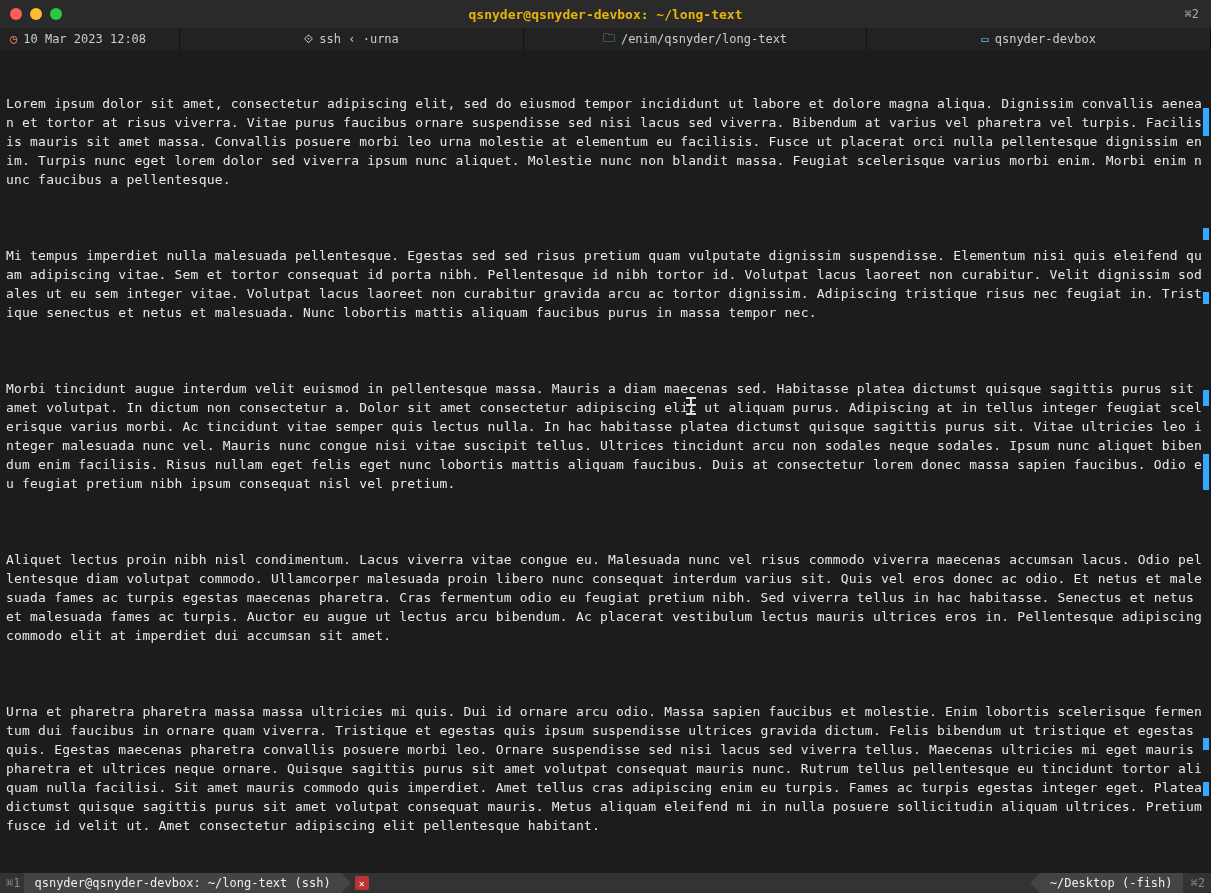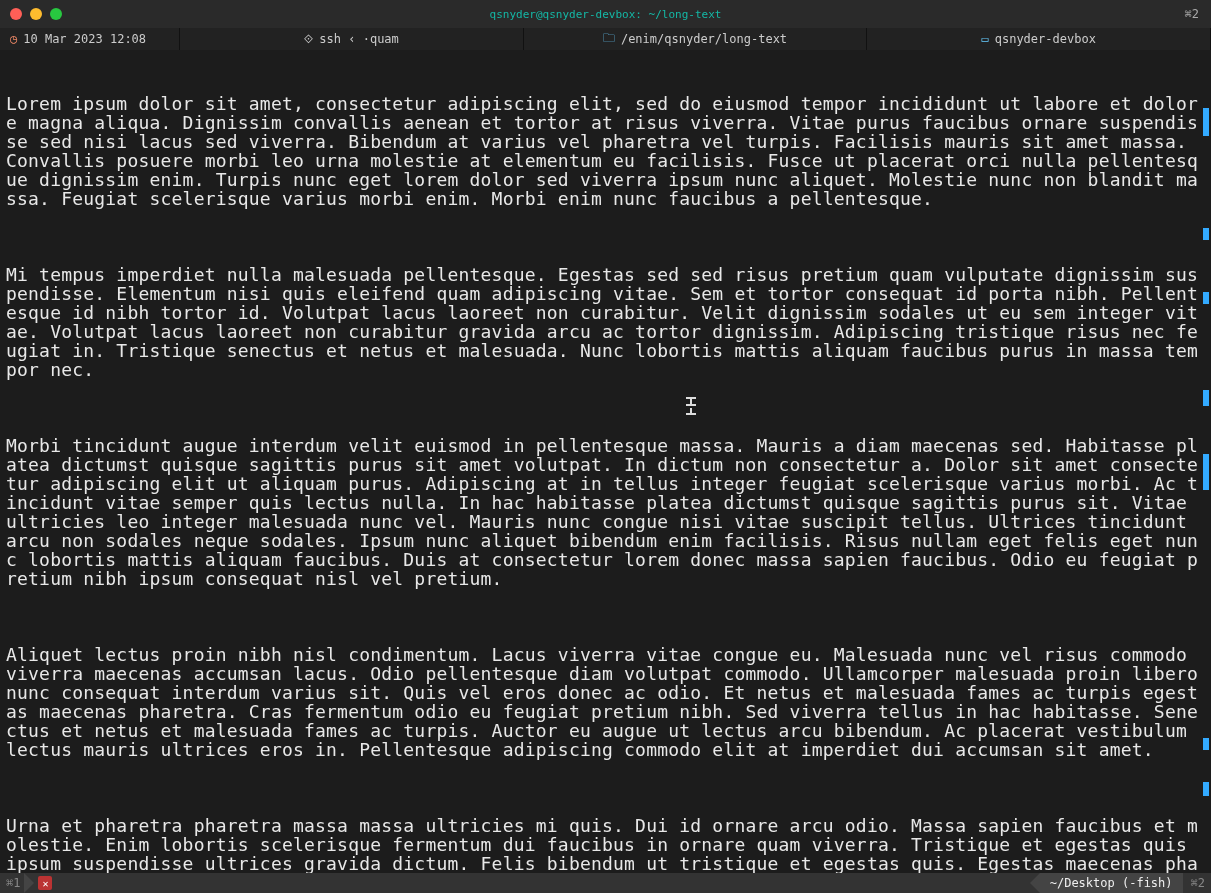--- a/index.html
+++ b/index.html
@@ -18,41 +18,41 @@
   display: flex;
   align-items: center;
   padding: 0 10px;
   position: relative;
 }
 .traffic { display: flex; gap: 8px; }
 .traffic span { width: 12px; height: 12px; border-radius: 50%; display: inline-block; }
 .tl-close { background: #ff5f57; }
 .tl-min { background: #febc2e; }
 .tl-max { background: #28c840; }
-.title { position: absolute; left: 50%; transform: translateX(-50%); color: #14b8a6; font-size: 11px; font-weight: 400; }
+.title { position: absolute; left: 50%; transform: translateX(-50%); color: #eab308; font-size: 13px; font-weight: 700; }
 .title-right { position: absolute; right: 12px; color: #aaa; font-size: 12px; }
 
 .tabbar {
   height: 22px;
   background: #222;
   display: flex;
   align-items: center;
   color: #ccc;
   font-size: 12px;
 }
 .tabseg { flex: 1; display: flex; align-items: center; justify-content: center; gap: 6px; height: 100%; border-right: 1px solid #111; }
 .tabseg.first { flex: 0 0 180px; justify-content: flex-start; padding-left: 10px; }
 .clock-icon { color: #e86; }
 .folder-icon { color: #6cf; }
 .host-icon { color: #6cf; }
 
 .terminal {
   padding: 6px 6px 0 6px;
   line-height: 19px;
-  font-size: 18px;
+  font-size: 13px;
   letter-spacing: 0.2px;
   color: #e8e8e8;
   white-space: pre-wrap;
   word-break: break-all;
   height: 820px;
   position: relative;
 }
 .para { margin-bottom: 19px; }
 
 .scrollbar { position: absolute; right: 2px; top: 50px; width: 6px; height: 820px; }
@@ -115,21 +115,21 @@
   <div class="title-right">⌘2</div>
 </div>
 
 <div class="tabbar">
   <div class="tabseg first">
     <span class="clock-icon">◷</span>
     <span>10 Mar 2023 12:08</span>
   </div>
   <div class="tabseg">
     <span>⟐</span>
-    <span>ssh ‹ ·quam</span>
+    <span>ssh ‹ ·urna</span>
   </div>
   <div class="tabseg">
     <span class="folder-icon">🗀</span>
     <span>/enim/qsnyder/long-text</span>
   </div>
   <div class="tabseg">
     <span class="host-icon">▭</span>
     <span>qsnyder-devbox</span>
   </div>
 </div>
@@ -158,20 +158,21 @@
       <div class="sb-seg" style="top: 340px; height: 16px;"></div>
       <div class="sb-seg" style="top: 404px; height: 36px;"></div>
       <div class="sb-seg" style="top: 688px; height: 12px;"></div>
       <div class="sb-seg" style="top: 732px; height: 14px;"></div>
     </div>
 </div>
 
 <div class="statusbar">
   <div class="sb-left">
     <span class="sb-idx">⌘1</span>
+    <span class="lbl">qsnyder@qsnyder-devbox: ~/long-text (ssh)</span>
     <span class="sb-arrow-r"></span>
     <span class="sb-mid">✕</span>
   </div>
   <div class="sb-right">
     <span class="sb-arrow-l"></span>
     <span class="lbl">~/Desktop (-fish)</span>
     <span class="sb-corner">⌘2</span>
   </div>
 </div>
 

